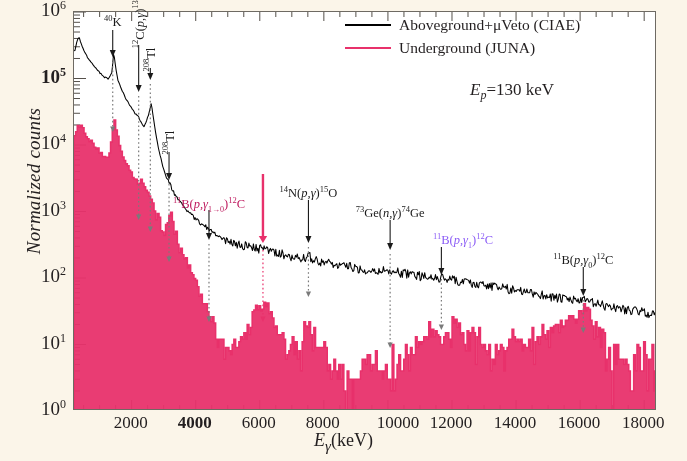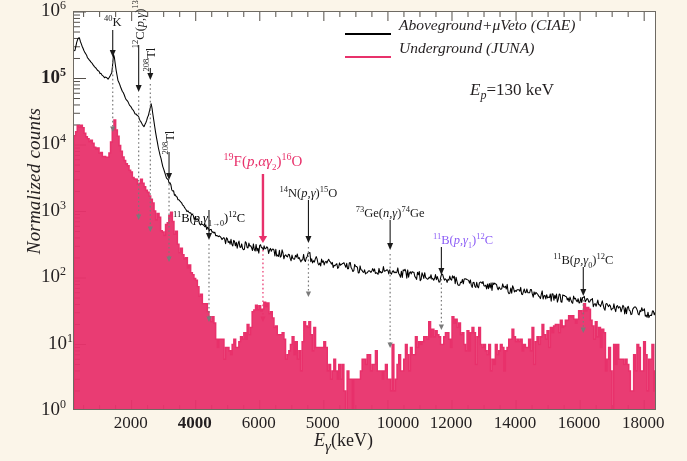--- a/index.html
+++ b/index.html
@@ -65,21 +65,21 @@
     white-space:nowrap;
   }
 
   
   #legend{
     position:absolute;
     left:345px; top:14px;
     font-size:15.5px;
     line-height:21px;
   }
-  .lgrow{display:flex;align-items:flex-end;margin-bottom:2px;font-style:italic;}
+  .lgrow{display:flex;align-items:center;margin-bottom:2px;}
   .lgline{width:46px;height:0;border-top:2.2px solid #000;margin-right:8px;}
   .lgline.pink{border-top:2.4px solid #E8316B;}
   .lgtext{white-space:nowrap;}
   #eplabel{
     position:absolute;
     left:470px; top:80px;
     font-size:17px;
     white-space:nowrap;
   }
   #eplabel .it{font-style:italic;}
@@ -359,38 +359,37 @@
       <span class="lgline pink"></span>
       <span class="lgtext">Underground (JUNA)</span>
     </div>
   </div>
 
   <div id="eplabel">
     <span class="it">E</span><sub>p</sub><span>=130 keV</span>
   </div>
 
 <div class="ytlabel" style="top: 397px; left: 0px; width: 66px;">10<sup>0</sup></div>
-    <div class="ytlabel" style="top: 330.5px; left: 7px; width: 66px;">10<sup>1</sup></div>
+    <div class="ytlabel" style="top: 330.5px; left: 0px; width: 66px;">10<sup>1</sup></div>
     <div class="ytlabel" style="top: 264px; left: 0px; width: 66px;">10<sup>2</sup></div>
     <div class="ytlabel" style="top: 197.5px; left: 0px; width: 66px;">10<sup>3</sup></div>
     <div class="ytlabel" style="top: 131px; left: 0px; width: 66px;">10<sup>4</sup></div>
     <div class="ytlabel" style="top: 64.5px; left: 0px; width: 66px; font-weight: bold;">10<sup>5</sup></div>
     <div class="ytlabel" style="top: -2px; left: 0px; width: 66px;">10<sup>6</sup></div>
     <div class="xtlabel" style="left: 130.659px;">2000</div>
     <div class="xtlabel" style="left: 194.725px; font-weight: bold;">4000</div>
     <div class="xtlabel" style="left: 258.791px;">6000</div>
-    <div class="xtlabel" style="left: 322.857px;">5000</div>
+    <div class="xtlabel" style="left: 322.857px;">8000</div>
     <div class="xtlabel" style="left: 386.923px; margin-left: 11px;">10000</div>
     <div class="xtlabel" style="left: 450.989px;">12000</div>
     <div class="xtlabel" style="left: 515.055px;">14000</div>
     <div class="xtlabel" style="left: 579.121px;">16000</div>
     <div class="xtlabel" style="left: 643.187px;">18000</div>
     <div class="ann" style="left: 112.721px; top: 14px; color: rgb(26, 26, 26);"><sup>40</sup>K</div>
     <div class="ann vert" style="left: 138.668px; top: 12px; color: rgb(26, 26, 26); transform-origin: 50% 50%;"><sup>12</sup>C(<span class="it">p,γ</span>)<sup>13</sup>N</div>
     <div class="ann vert" style="left: 150.328px; top: 52px; color: rgb(26, 26, 26); transform-origin: 50% 50%;"><sup>208</sup>Tl</div>
     <div class="ann vert" style="left: 169.035px; top: 135px; color: rgb(26, 26, 26); transform-origin: 50% 50%;"><sup>208</sup>Tl</div>
-    <div class="ann" style="left: 208.98px; top: 196px; color: #000000; margin-top: 14px;"><sup>11</sup>B(<span class="it">p,γ</span><sub>1→0</sub>)<sup>12</sup>C</div>
-    <div class="ann big" style="left: 262.955px; top: 152px;"><sup>19</sup>F(<span class="it">p,αγ</span><sub>2</sub>)<sup>16</sup>O</div>
+    <div class="ann" style="left: 208.98px; top: 196px; color: #be185d;"><sup>11</sup>B(<span class="it">p,γ</span><sub>1→0</sub>)<sup>12</sup>C</div>
     <div class="ann" style="left: 308.442px; top: 185px; color: rgb(26, 26, 26);"><sup>14</sup>N(<span class="it">p,γ</span>)<sup>15</sup>O</div>
     <div class="ann" style="left: 390.126px; top: 205px; color: rgb(26, 26, 26);"><sup>73</sup>Ge(<span class="it">n,γ</span>)<sup>74</sup>Ge</div>
     <div class="ann" style="left: 463px; top: 232px; color: #8b5cf6;"><sup>11</sup>B(<span class="it">p,γ</span><sub>1</sub>)<sup>12</sup>C</div>
     <div class="ann" style="left: 583.285px; top: 252px; color: rgb(26, 26, 26);"><sup>11</sup>B(<span class="it">p,γ</span><sub>0</sub>)<sup>12</sup>C</div>
   </div>
 
 </body></html>

